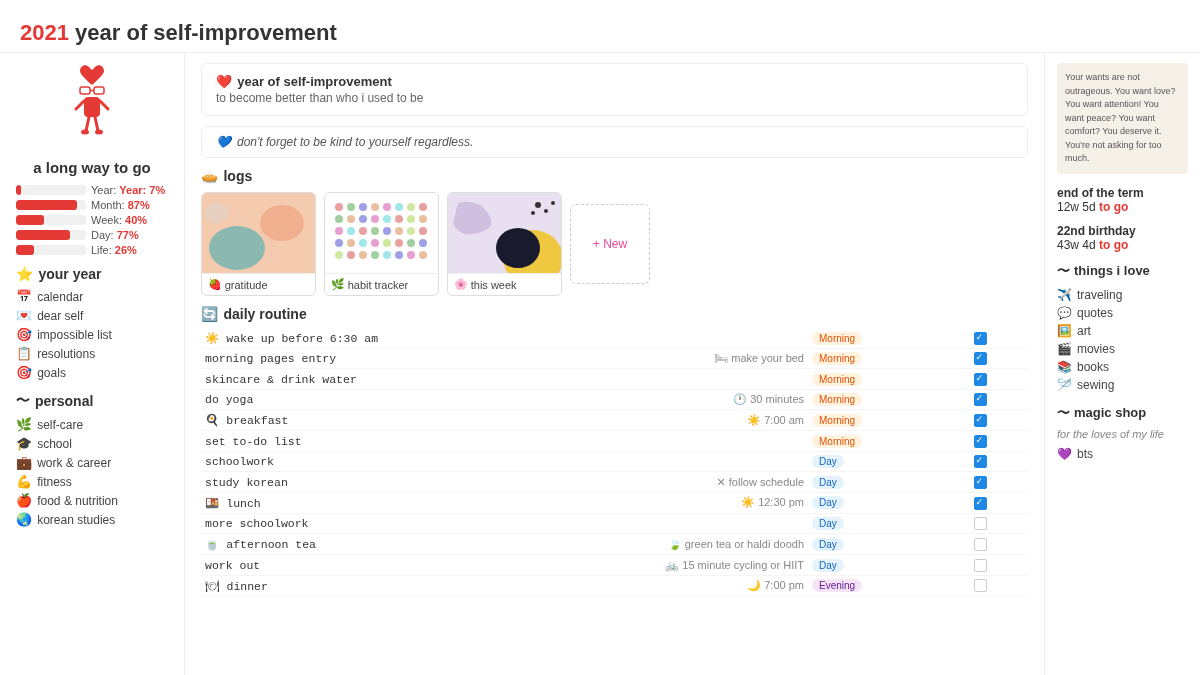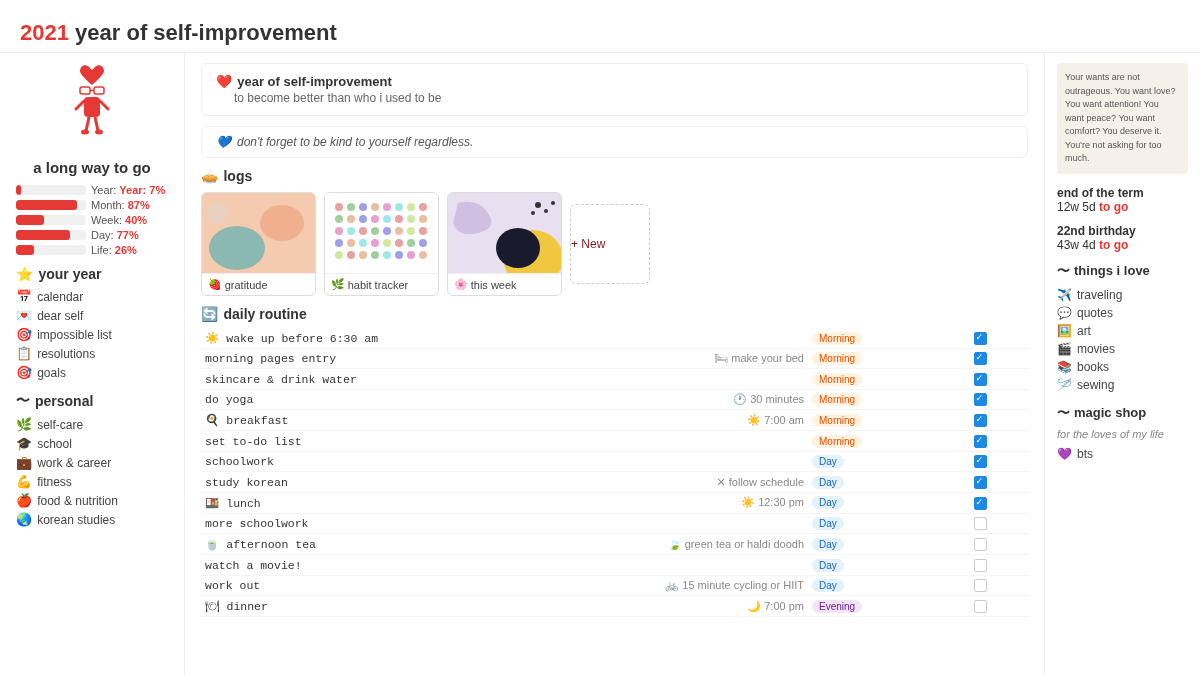--- a/index.html
+++ b/index.html
@@ -115,21 +115,21 @@
       margin-bottom: 10px;
     }
     .goal-title {
       font-weight: 700;
       font-size: 13px;
       display: flex;
       align-items: center;
       gap: 5px;
       margin-bottom: 2px;
     }
-    .goal-subtitle { font-size: 12px; color: #666; margin-left: 18px; }
+    .goal-subtitle { font-size: 12px; color: #666; }
     .reminder-box {
       border: 1px solid #eee;
       border-radius: 6px;
       padding: 8px 14px;
       margin-bottom: 10px;
       font-style: italic;
       font-size: 12px;
       color: #555;
       display: flex;
       align-items: center;
@@ -177,23 +177,23 @@
       color: #444;
       border-top: 1px solid #eee;
     }
     .new-card {
       width: 80px;
       height: 80px;
       border: 1px dashed #ccc;
       border-radius: 6px;
       display: flex;
       align-items: center;
-      justify-content: flex-start;
+      justify-content: center;
       font-size: 12px;
-      color: #7f1d1d;
+      color: #ec4899;
       cursor: pointer;
     }
 
     
     .routine-section {}
     .routine-header {
       font-size: 14px;
       font-weight: 700;
       display: flex;
       align-items: center;
@@ -602,26 +602,20 @@
               <td><span class="badge badge-day">Day</span></td>
               <td><span class="checkbox"></span></td>
             </tr>
             <tr>
               <td><span>🍵</span> <span>afternoon tea</span></td>
               <td class="meta">🍃 green tea or haldi doodh</td>
               <td><span class="badge badge-day">Day</span></td>
               <td><span class="checkbox"></span></td>
             </tr>
             <tr>
-              <td><span>watch a movie!</span></td>
-              <td class="meta"></td>
-              <td><span class="badge badge-day">Day</span></td>
-              <td><span class="checkbox"></span></td>
-            </tr>
-            <tr>
               <td><span>work out</span></td>
               <td class="meta">🚲 15 minute cycling or HIIT</td>
               <td><span class="badge badge-day">Day</span></td>
               <td><span class="checkbox"></span></td>
             </tr>
             <tr>
               <td><span>🍽</span> <span>dinner</span></td>
               <td class="meta">🌙 7:00 pm</td>
               <td><span class="badge badge-evening">Evening</span></td>
               <td><span class="checkbox"></span></td>

